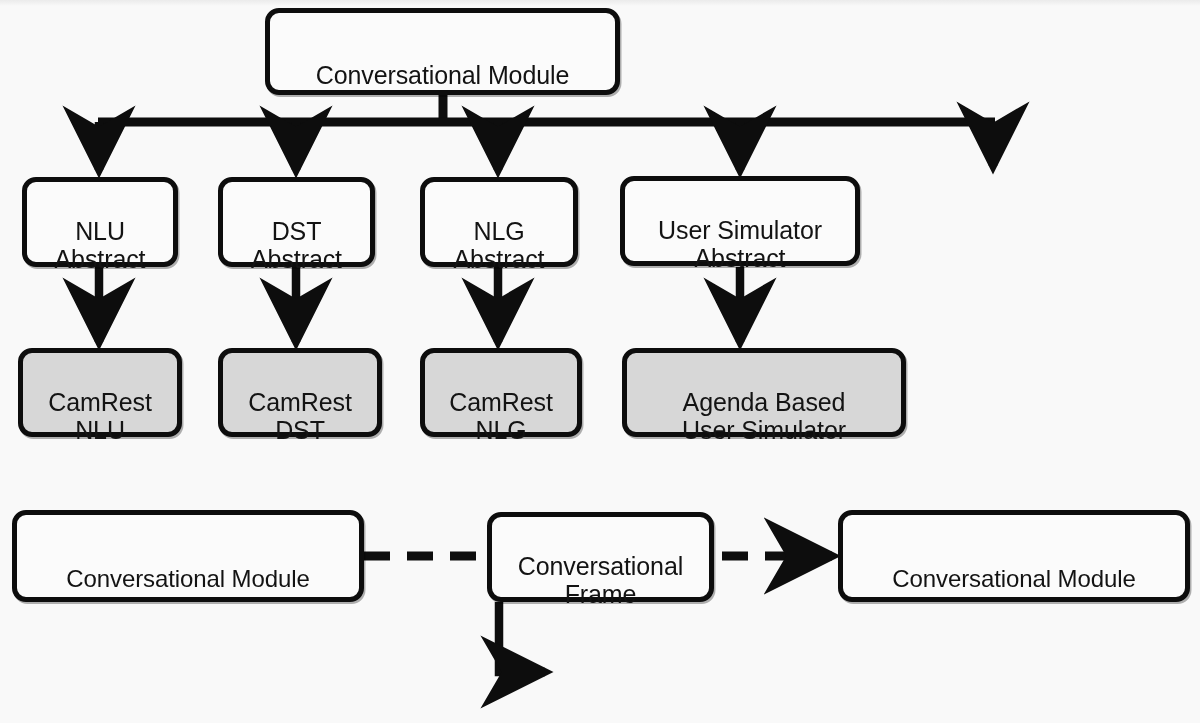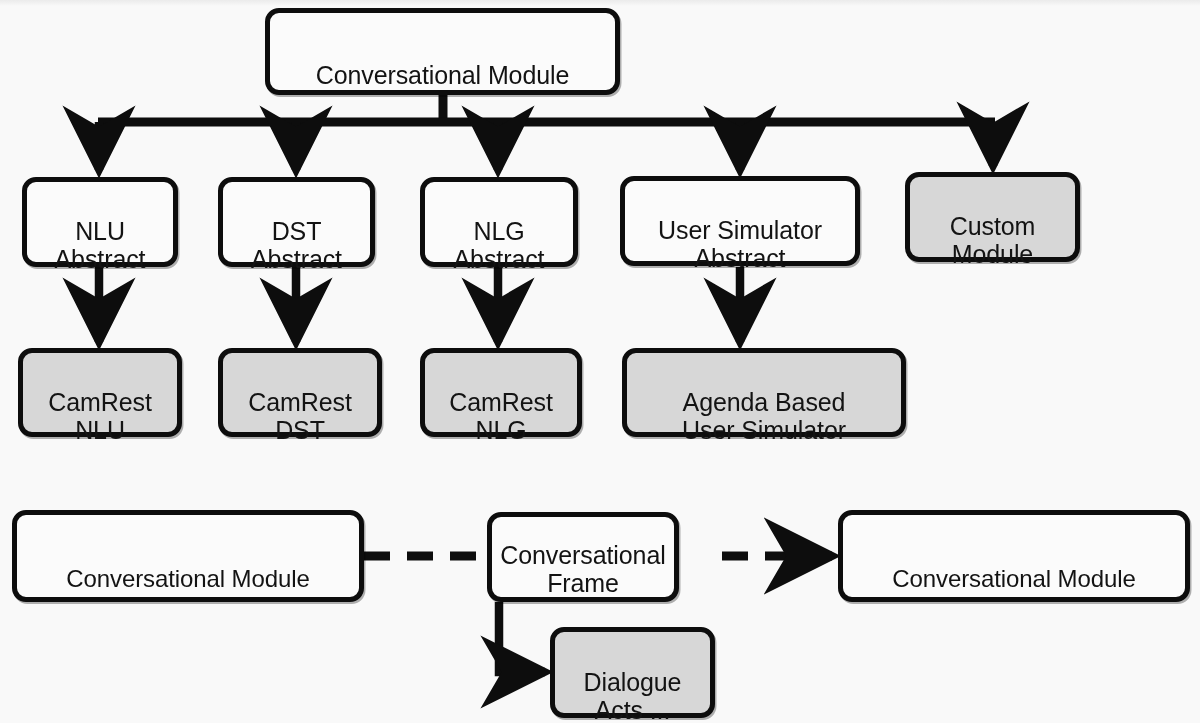--- a/index.html
+++ b/index.html
@@ -126,24 +126,20 @@
   <div class="node" style="left:420px; top:177px; width:158px; height:90px;">
     <span class="label">NLG
 Abstract</span>
   </div>
 
   <div class="node" style="left:620px; top:176px; width:240px; height:90px;">
     <span class="label">User Simulator
 Abstract</span>
   </div>
 
-  <div class="node gray" style="left:905px; top:172px; width:175px; height:90px;">
-    <span class="label">Custom
-Module</span>
-  </div>
 
   <div class="node gray" style="left:18px; top:348px; width:164px; height:89px;">
     <span class="label">CamRest
 NLU</span>
   </div>
 
   <div class="node gray" style="left:218px; top:348px; width:164px; height:89px;">
     <span class="label">CamRest
 DST</span>
   </div>
@@ -155,27 +151,23 @@
 
   <div class="node gray" style="left:622px; top:348px; width:284px; height:89px;">
     <span class="label">Agenda Based
 User Simulator</span>
   </div>
 
   <div class="node" style="left:12px; top:510px; width:352px; height:92px; font-size:24px;">
     <span class="label">Conversational Module</span>
   </div>
 
-  <div class="node" style="left:487px; top:512px; width:192px; height:90px;align-items:flex-end;">
+  <div class="node" style="left:487px; top:512px; width:227px; height:90px;">
     <span class="label">Conversational
 Frame</span>
   </div>
 
   <div class="node" style="left:838px; top:510px; width:352px; height:92px; font-size:24px;">
     <span class="label">Conversational Module</span>
   </div>
 
-  <div class="node gray" style="left:550px; top:627px; width:165px; height:91px;">
-    <span class="label">Dialogue
-Acts ...</span>
-  </div>
 
 </div>
 
 </body></html>

